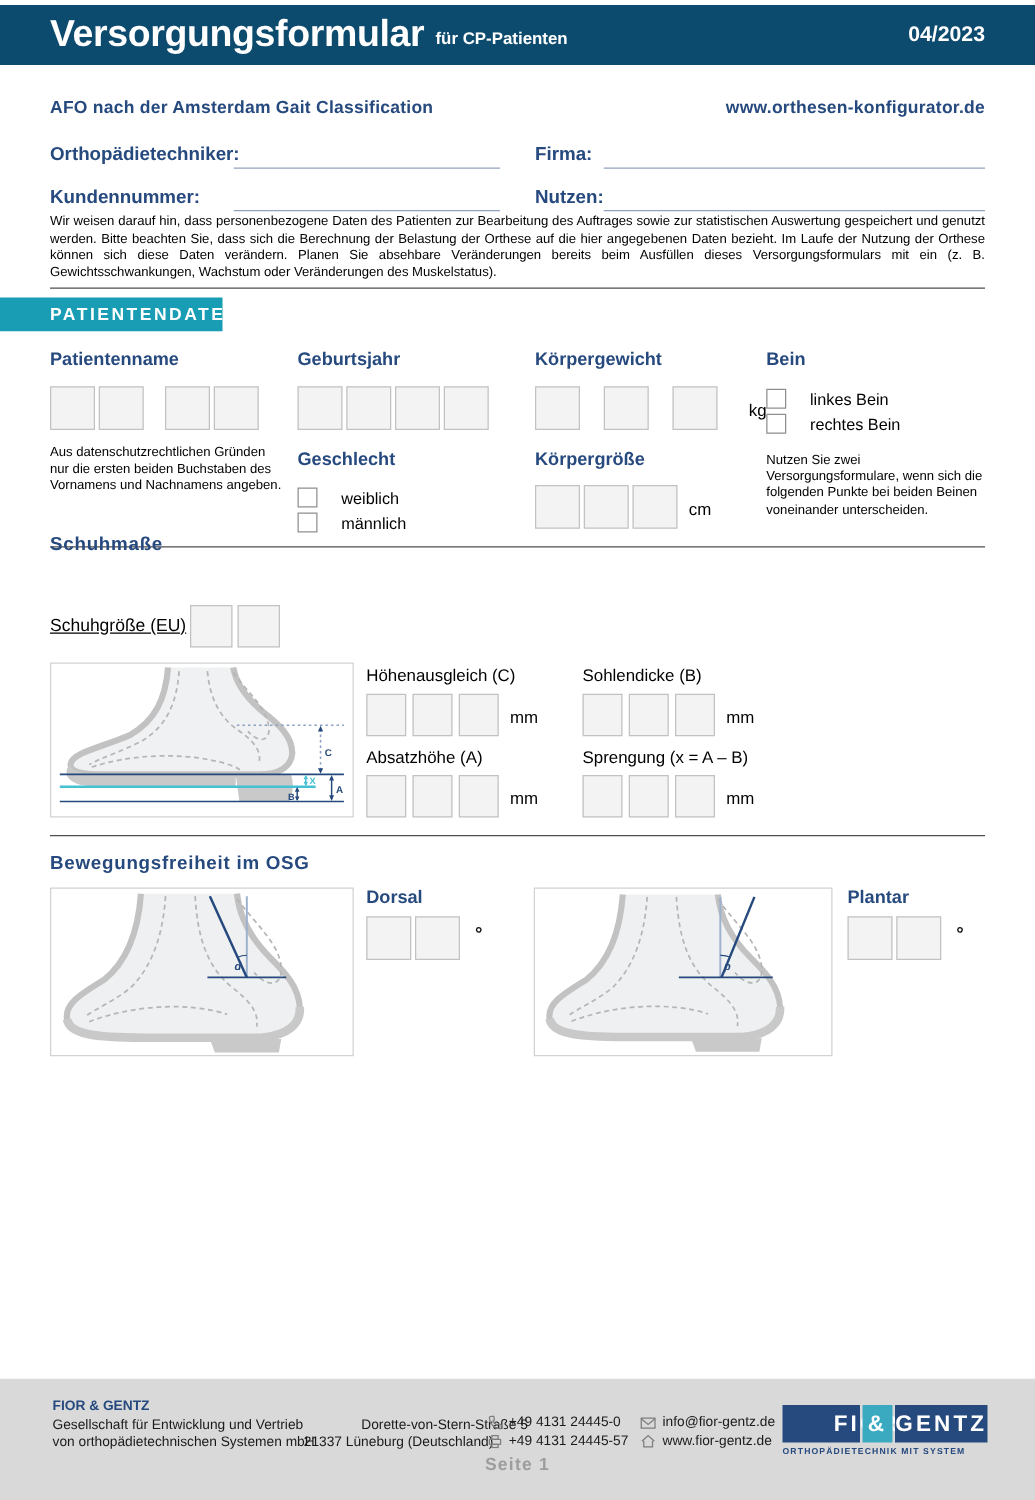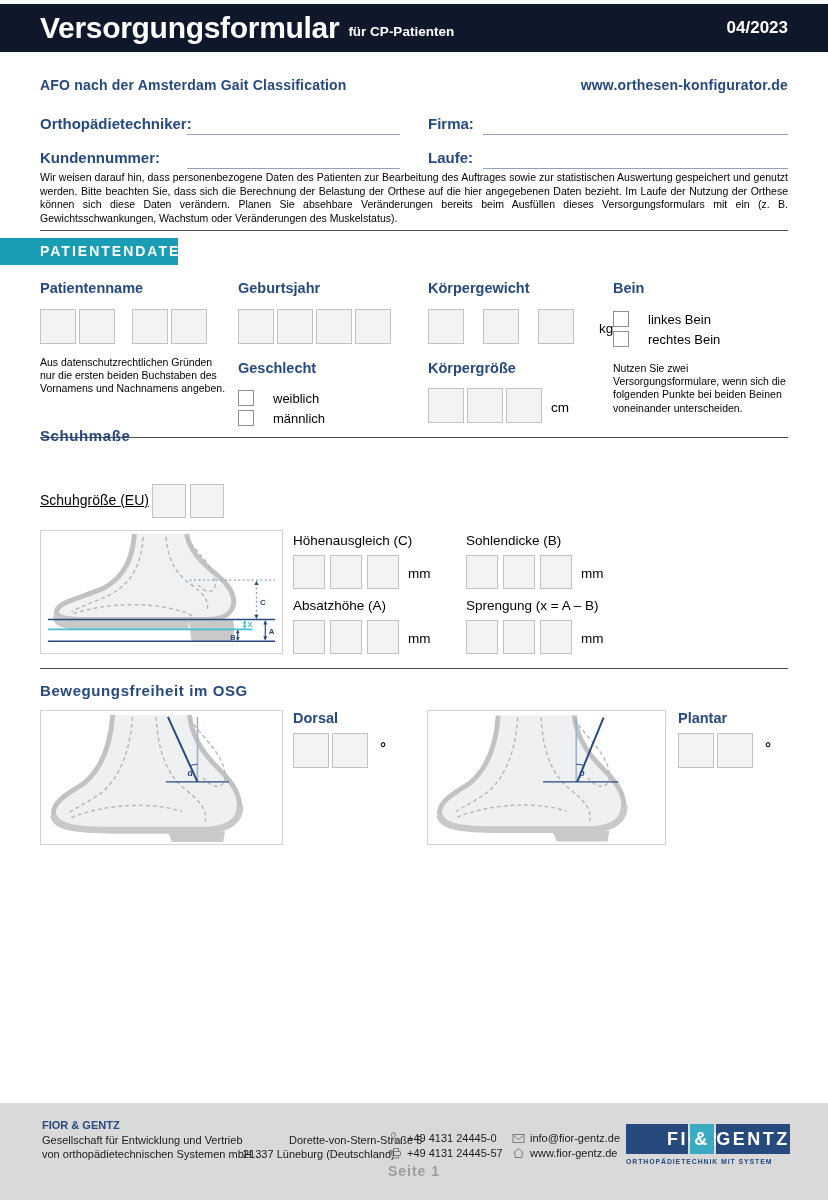--- a/index.html
+++ b/index.html
@@ -6,21 +6,21 @@
   * { margin:0; padding:0; box-sizing:border-box; }
   html,body { background:#ffffff; }
   .page {
     position:relative; width:828px; height:1200px; background:#ffffff;
     font-family:"Liberation Sans", sans-serif; color:#111; overflow:hidden;
     margin:0 auto;
   }
   .abs { position:absolute; }
 
   
-  .header-band { position:absolute; left:0; top:4px; width:828px; height:48px; background:#0f172a; }
+  .header-band { position:absolute; left:0; top:4px; width:828px; height:48px; background:#0c4a6e; }
   .header-title-row { position:absolute; left:40px; top:0; height:48px; display:flex; align-items:baseline; }
   .header-title { color:#fff; font-size:30px; font-weight:600; letter-spacing:-0.3px; line-height:48px; }
   .header-sub { color:#fff; font-size:13.5px; font-weight:bold; margin-left:9px; position:relative; top:-2px; }
   .header-edition { position:absolute; right:40px; top:0; height:48px; line-height:48px; color:#fff; font-size:17px; font-weight:bold; }
 
   .subheader-left { position:absolute; left:40px; top:77px; font-size:14px; font-weight:bold; color:#26497e; letter-spacing:0.2px; }
   .subheader-right { position:absolute; right:40px; top:77px; font-size:14px; font-weight:bold; color:#26497e; letter-spacing:0.2px; }
 
   
   .field-label { font-size:15px; font-weight:bold; color:#26497e; white-space:nowrap; }
@@ -81,21 +81,21 @@
   <div class="subheader-left">AFO nach der Amsterdam Gait Classification</div>
   <div class="subheader-right">www.orthesen-konfigurator.de</div>
 
   <div class="abs field-label" style="left:40px; top:115px;">Orthopädietechniker:</div>
   <div class="wline" style="left:187px; top:133px; width:213px;"></div>
   <div class="abs field-label" style="left:428px; top:115px;">Firma:</div>
   <div class="wline" style="left:483px; top:133px; width:305px;"></div>
 
   <div class="abs field-label" style="left:40px; top:149px;">Kundennummer:</div>
   <div class="wline" style="left:187px; top:167px; width:213px;"></div>
-  <div class="abs field-label" style="left:428px; top:149px;">Laufe:</div>
+  <div class="abs field-label" style="left:428px; top:149px;">Nutzen:</div>
   <div class="wline" style="left:483px; top:167px; width:305px;"></div>
 
   <div class="privacy">Wir weisen darauf hin, dass personenbezogene Daten des Patienten zur Bearbeitung des Auftrages sowie zur statistischen Auswertung gespeichert und genutzt werden. Bitte beachten Sie, dass sich die Berechnung der Belastung der Orthese auf die hier angegebenen Daten bezieht. Im Laufe der Nutzung der Orthese können sich diese Daten verändern. Planen Sie absehbare Veränderungen bereits beim Ausfüllen dieses Versorgungsformulars mit ein (z. B. Gewichtsschwankungen, Wachstum oder Veränderungen des Muskelstatus).</div>
 
   <div class="rule" style="top:230px;"></div>
 
   <div class="section-band">
     <span>PATIENTENDATEN</span>
   </div>
 

